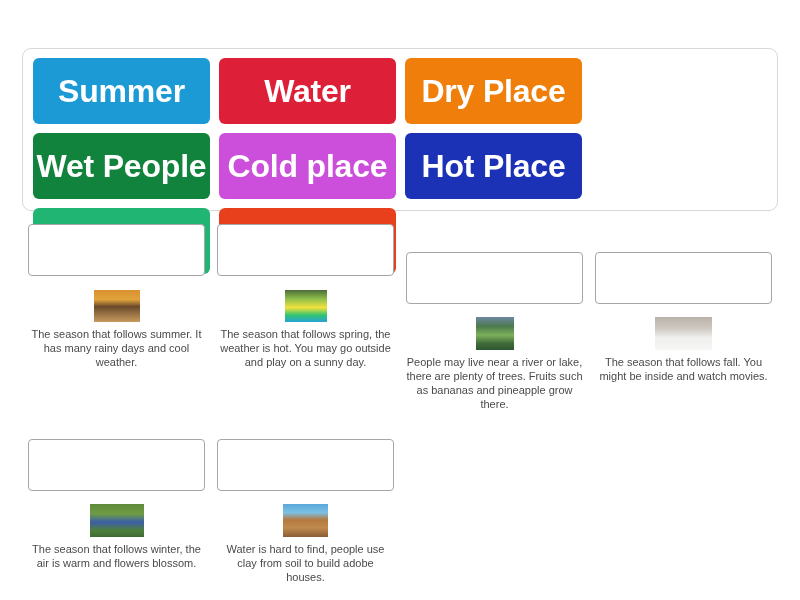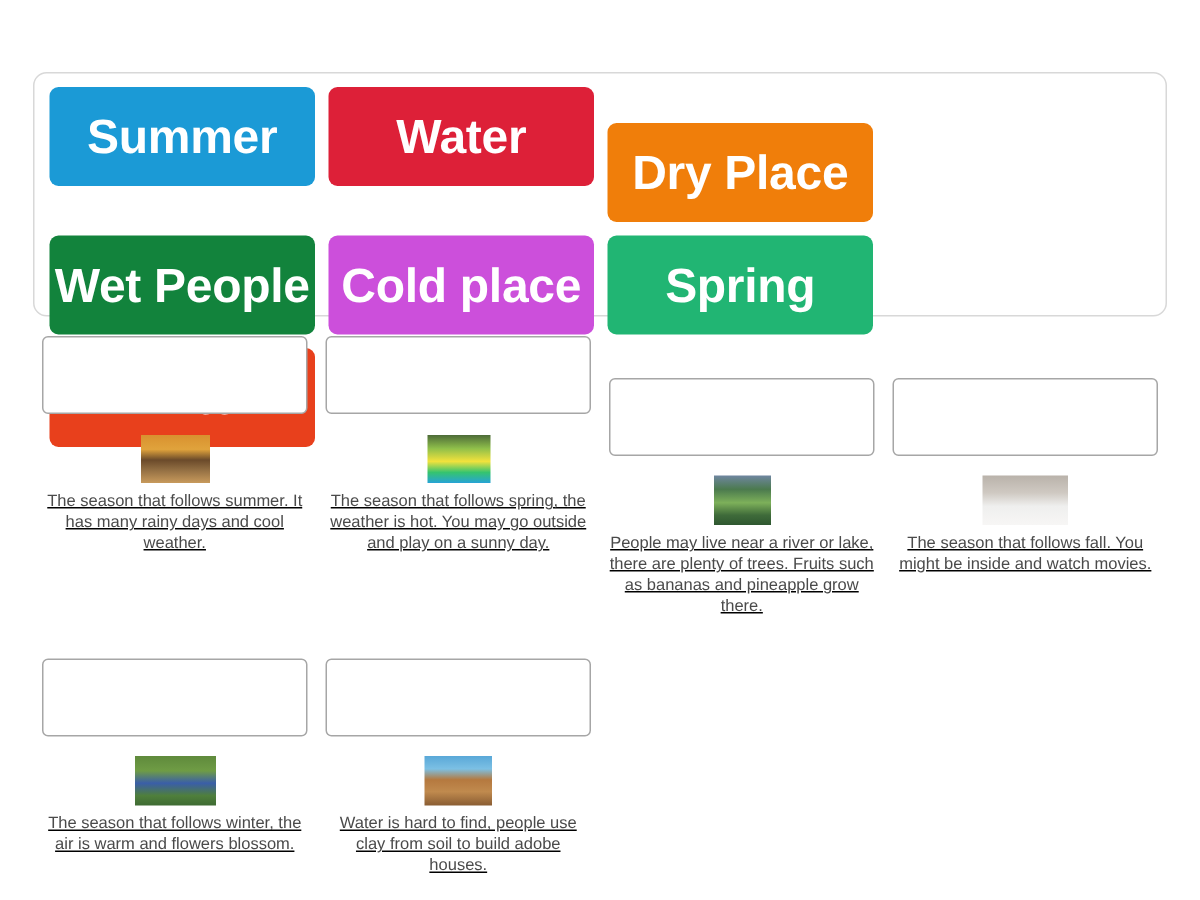--- a/index.html
+++ b/index.html
@@ -57,21 +57,20 @@
 
   
   .card-grid {
     position: absolute;
     left: 22px;
     top: 224px;
     width: 756px;
     display: flex;
     flex-wrap: wrap;
     gap: 0;
-    text-decoration: underline;
   }
 
   .card {
     width: 189px;
     padding: 0 6px;
     display: flex;
     flex-direction: column;
     align-items: center;
   }
 
@@ -119,23 +118,24 @@
   }
 </style>
 </head>
 <body>
 
 <div id="app">
 
   <div class="tile-bank" id="tile-bank">
       <div class="tile" style="background: rgb(27, 154, 214);">Summer</div>
       <div class="tile" style="background: rgb(221, 32, 56);">Water</div>
-      <div class="tile" style="background: rgb(240, 126, 10); margin-top: 24px;">Dry Place</div>
+      <div class="tile" style="background: rgb(240, 126, 10);">Dry Place</div>
       <div class="tile" style="background: rgb(18, 131, 60);">Wet People</div>
       <div class="tile" style="background: rgb(204, 79, 219);">Cold place</div>
+      <div class="tile" style="background: rgb(27, 50, 183);">Hot Place</div>
       <div class="tile" style="background: rgb(33, 181, 115);">Spring</div>
       <div class="tile" style="background: rgb(232, 64, 28);">Winter</div>
     </div>
 
   <div class="card-grid" id="card-grid">
       <div class="card">
         <div class="drop-zone"></div>
         <div class="thumbs">
           <div class="thumb" style="width: 46px; height: 32px; background: linear-gradient(rgb(217, 145, 47) 0%, rgb(224, 163, 60) 30%, rgb(107, 74, 42) 52%, rgb(141, 106, 64) 70%, rgb(200, 154, 92) 100%);"></div>
         </div>

